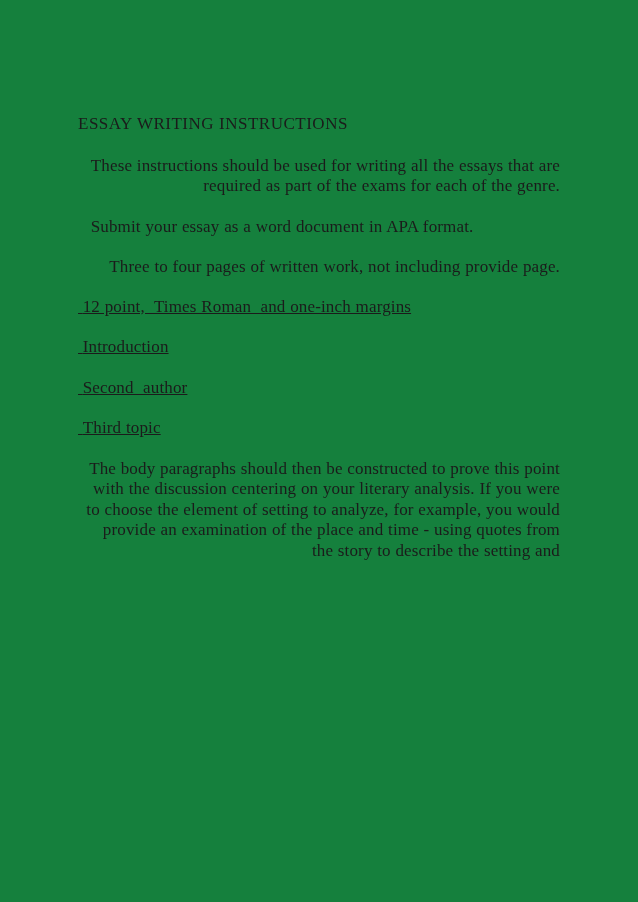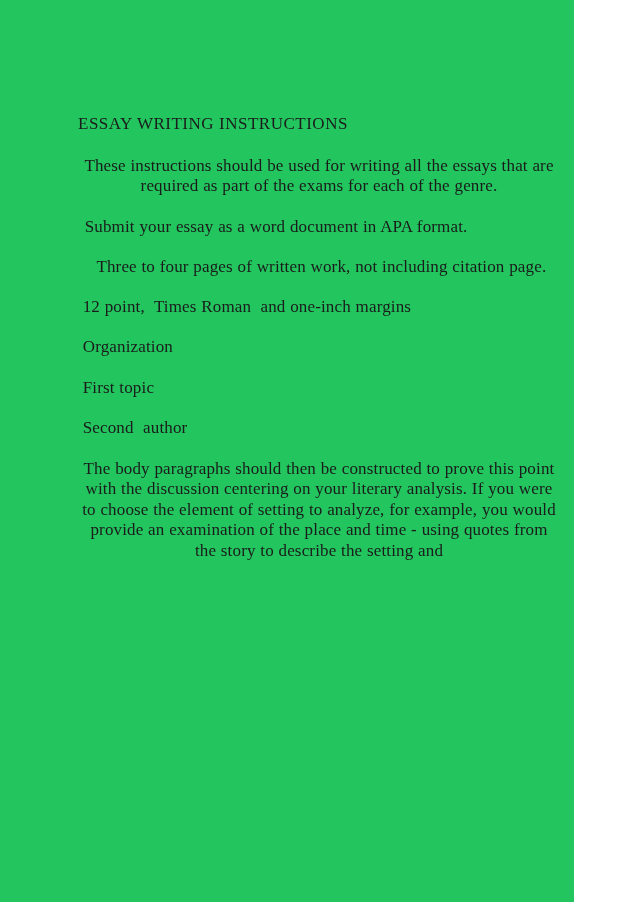--- a/index.html
+++ b/index.html
@@ -8,23 +8,23 @@
     padding: 0;
     background: #ffffff;
   }
 
   body {
     font-family: "Liberation Serif", "DejaVu Serif", serif;
   }
 
   .page {
     position: relative;
-    width: 574px;
+    width: 638px;
     height: 902px;
-    background: #22c55e;
+    background: #15803d;
     overflow: hidden;
     box-sizing: border-box;
     padding-left: 25px;
   }
 
   .doc-body {
     position: absolute;
     left: 78px;
     top: 114px;
     width: 482px;
@@ -43,31 +43,32 @@
 
   
   .block.title {
     margin: 0 0 21px 0;
     letter-spacing: 0.5px;
   }
 
   
   .block.para {
     margin: 0 0 20px 0;
-    text-align: center;
+    text-align: right;
   }
 
   
   .block.item {
-    margin: 0 0 20px 2px;
+    margin: 0 0 20px 8px;
   }
 
   
   .block.item.listrow {
     margin: 0 0 20px 0;
+    text-decoration: underline;
   }
 
   .block.para.tight {
     margin: 0 0 19px 0;
   }
 
   .block.last {
     margin-bottom: 4px;
   }
 </style>
@@ -76,30 +77,30 @@
 
 <div class="page">
   <div class="doc-body">
 
     <div class="block title">ESSAY WRITING INSTRUCTIONS</div>
 
     <div class="block para">These instructions should be used for writing all the essays that are required as part of the exams for each of the genre.</div>
 
     <div class="block item"> Submit your essay as a word document in APA format.</div>
 
-    <div class="block para tight"> Three to four pages of written work, not including citation page.</div>
+    <div class="block para tight"> Three to four pages of written work, not including provide page.</div>
 
     <div class="block item listrow"> 12 point,  Times Roman  and one-inch margins</div>
 
 
-    <div class="block item listrow"> Organization</div>
+    <div class="block item listrow"> Introduction</div>
 
-    <div class="block item listrow"> First topic</div>
 
     <div class="block item listrow"> Second  author</div>
 
+    <div class="block item listrow"> Third topic</div>
 
 
 
     <div class="block para last">The body paragraphs should then be constructed to prove this point with the discussion centering on your literary analysis. If you were to choose the element of setting to analyze, for example, you would provide an examination of the place and time - using quotes from the story to describe the setting and</div>
 
   </div>
 </div>
 
 </body></html>

